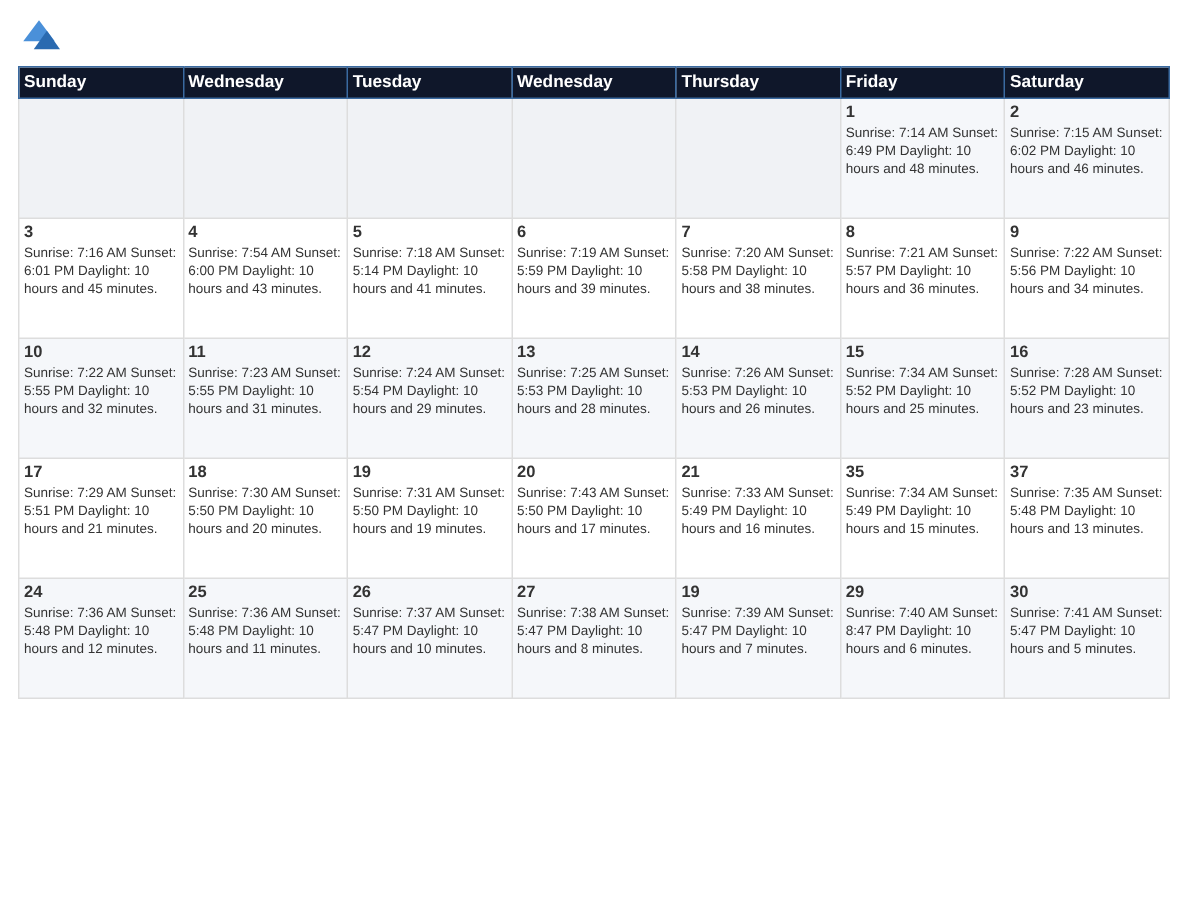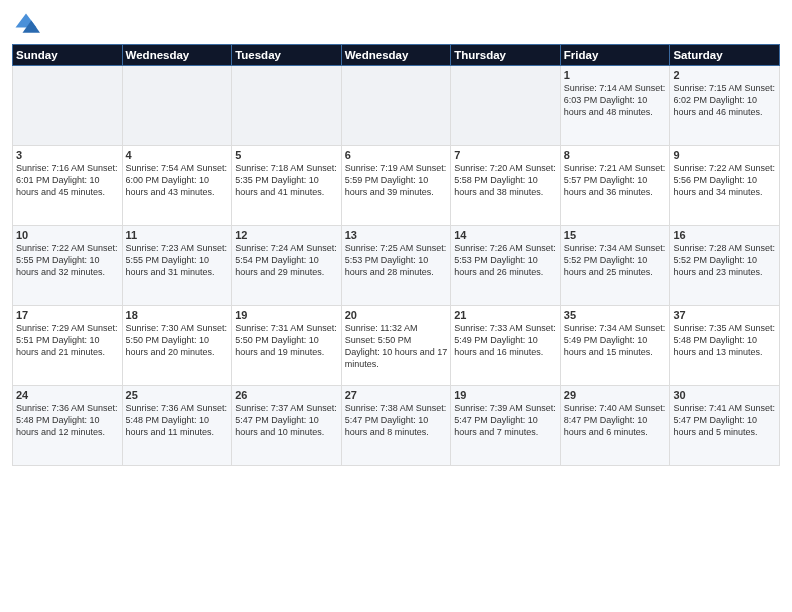--- a/index.html
+++ b/index.html
@@ -138,21 +138,21 @@
     <tbody>
     <tr>
           <td class="empty-cell"></td>
           <td class="empty-cell"></td>
           <td class="empty-cell"></td>
           <td class="empty-cell"></td>
           <td class="empty-cell"></td>
           <td>
             <span class="day-num">1</span>
             <div class="day-info">Sunrise: 7:14 AM
-Sunset: 6:03 PM
+Sunset: 6:49 PM
 Daylight: 10 hours
 and 48 minutes.</div>
           </td>
           <td>
             <span class="day-num">2</span>
             <div class="day-info">Sunrise: 7:15 AM
 Sunset: 6:02 PM
 Daylight: 10 hours
 and 46 minutes.</div>
           </td>
@@ -168,21 +168,21 @@
           <td>
             <span class="day-num">4</span>
             <div class="day-info">Sunrise: 7:54 AM
 Sunset: 6:00 PM
 Daylight: 10 hours
 and 43 minutes.</div>
           </td>
           <td>
             <span class="day-num">5</span>
             <div class="day-info">Sunrise: 7:18 AM
-Sunset: 5:35 PM
+Sunset: 5:14 PM
 Daylight: 10 hours
 and 41 minutes.</div>
           </td>
           <td>
             <span class="day-num">6</span>
             <div class="day-info">Sunrise: 7:19 AM
 Sunset: 5:59 PM
 Daylight: 10 hours
 and 39 minutes.</div>
           </td>
@@ -276,21 +276,21 @@
           </td>
           <td>
             <span class="day-num">19</span>
             <div class="day-info">Sunrise: 7:31 AM
 Sunset: 5:50 PM
 Daylight: 10 hours
 and 19 minutes.</div>
           </td>
           <td>
             <span class="day-num">20</span>
-            <div class="day-info">Sunrise: 11:32 AM
+            <div class="day-info">Sunrise: 7:43 AM
 Sunset: 5:50 PM
 Daylight: 10 hours
 and 17 minutes.</div>
           </td>
           <td>
             <span class="day-num">21</span>
             <div class="day-info">Sunrise: 7:33 AM
 Sunset: 5:49 PM
 Daylight: 10 hours
 and 16 minutes.</div>

